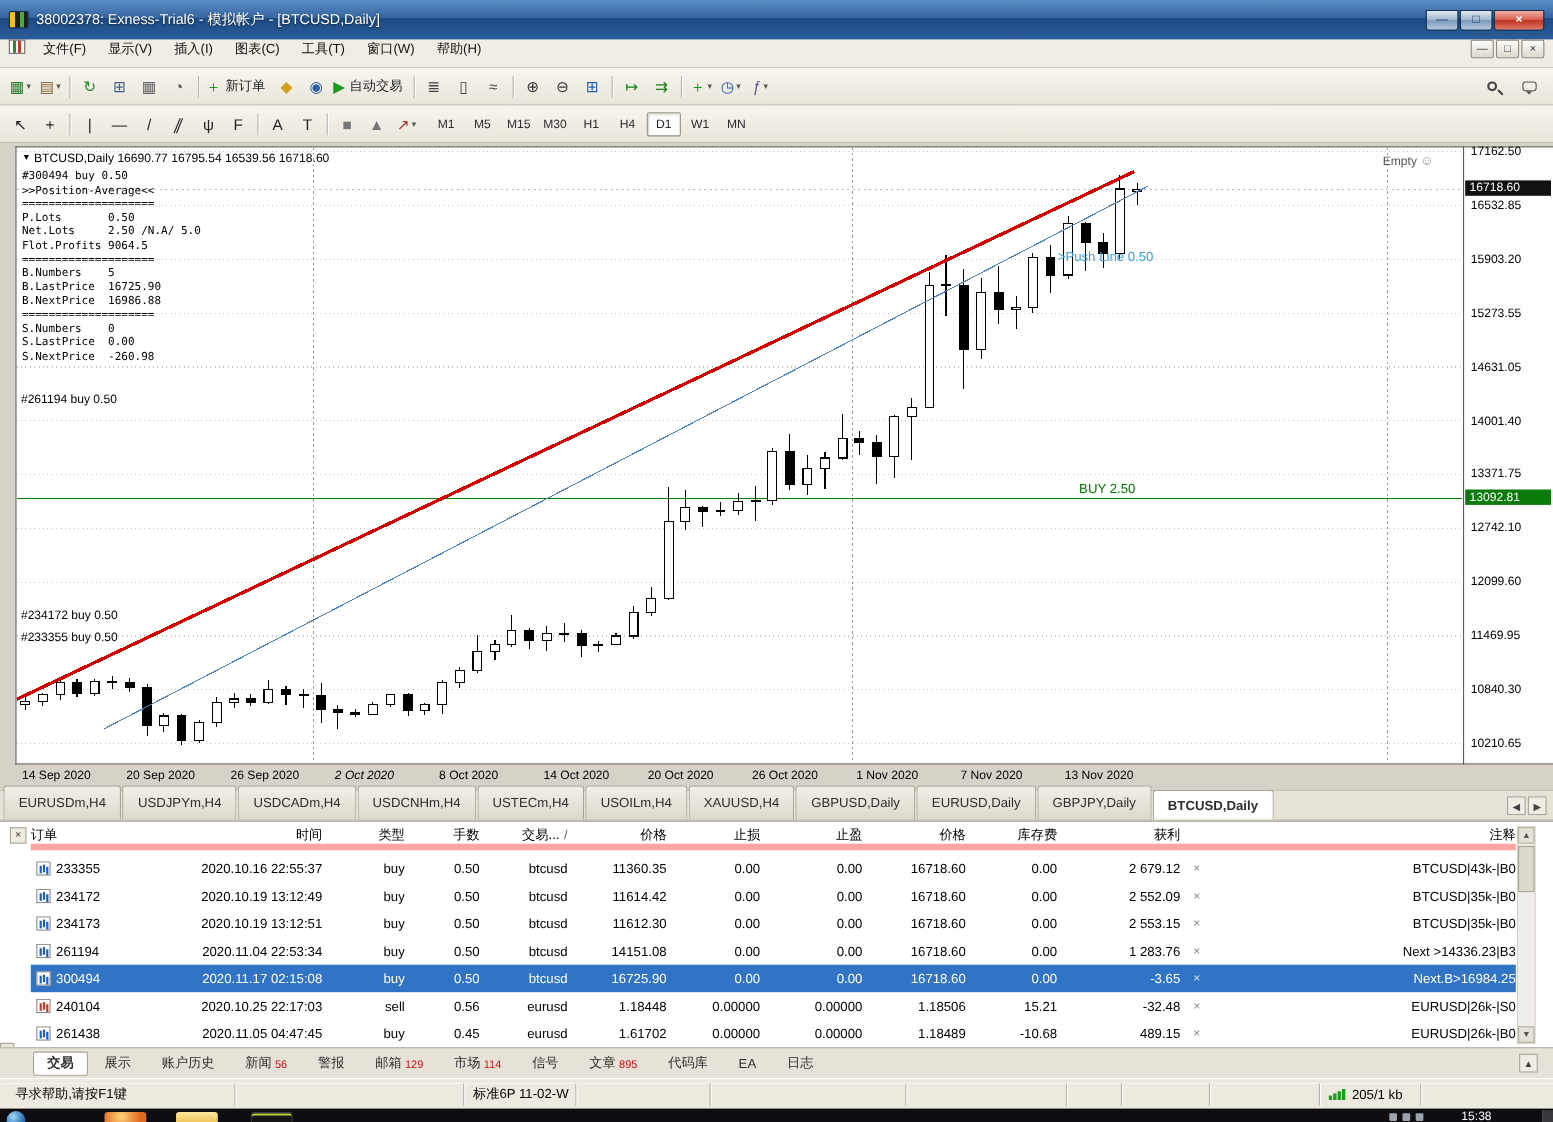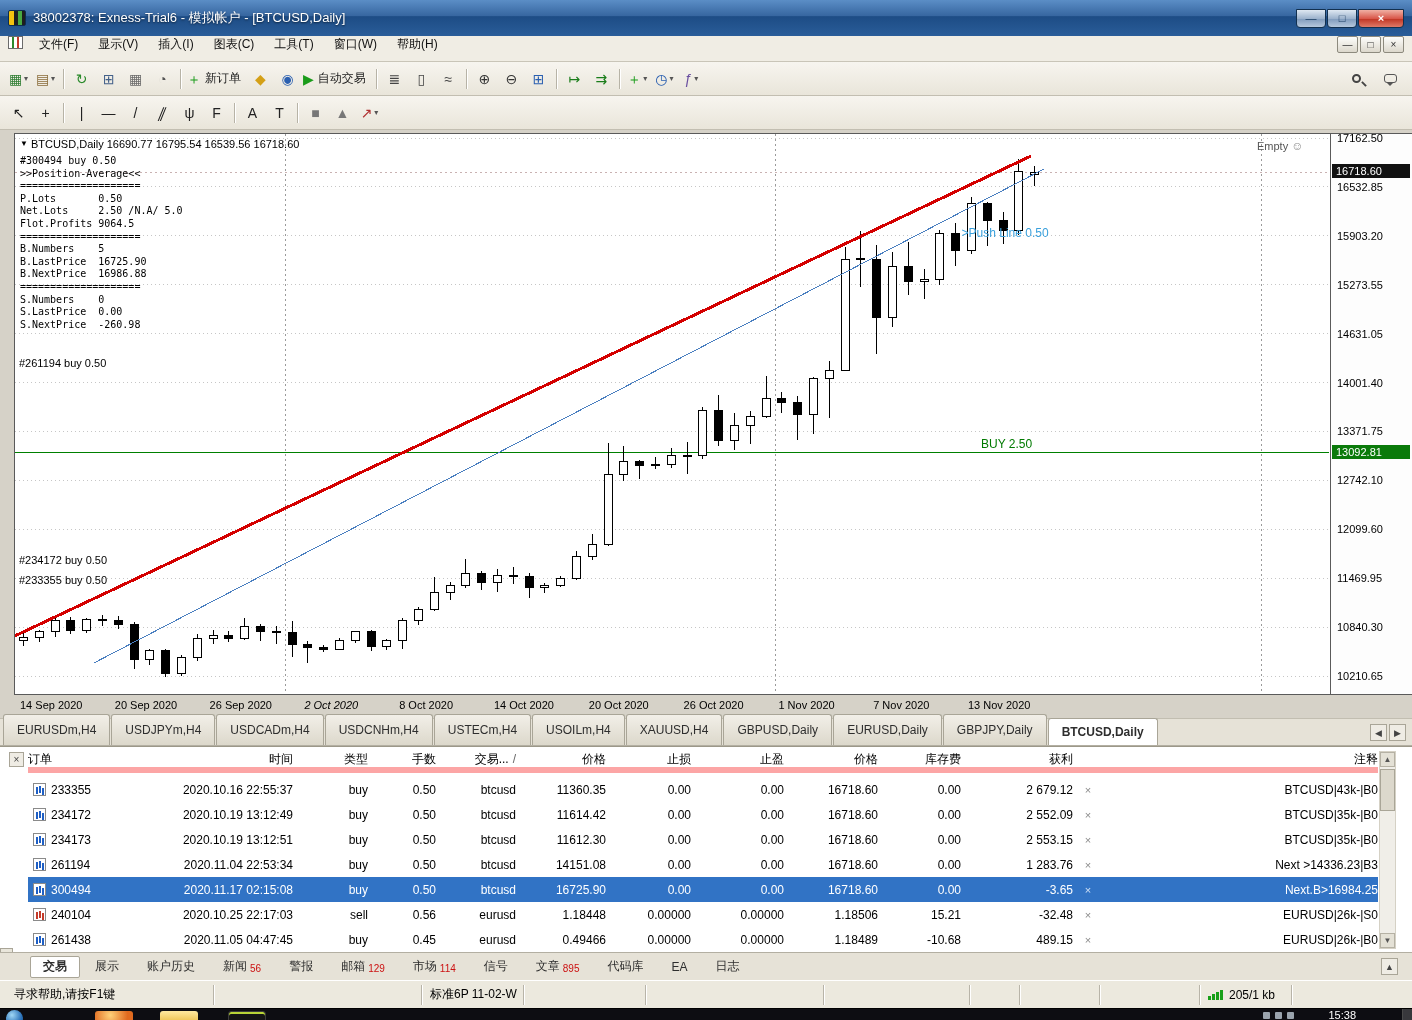--- a/index.html
+++ b/index.html
@@ -305,20 +305,31 @@
       <span class="tbtn">
         <span class="glyph" style="color: rgb(119, 119, 119);">■</span>
       </span>
       <span class="tbtn">
         <span class="glyph" style="color: rgb(119, 119, 119);">▲</span>
       </span>
       <span class="tbtn">
         <span class="glyph" style="color: rgb(176, 48, 48);">↗</span>
         <span class="caret">▾</span>
       </span>
+    </span>
+  <span class="tf-bar">
+      <div class="tf-btn">M1</div>
+      <div class="tf-btn">M5</div>
+      <div class="tf-btn">M15</div>
+      <div class="tf-btn">M30</div>
+      <div class="tf-btn">H1</div>
+      <div class="tf-btn">H4</div>
+      <div class="tf-btn active">D1</div>
+      <div class="tf-btn">W1</div>
+      <div class="tf-btn">MN</div>
     </span>
 </div>
 
 <div id="plot">
   <svg id="chart-svg" width="1314" height="560" shape-rendering="crispEdges">
       <line x1="0" y1="4" x2="1314" y2="4" stroke="#c6c6c6" stroke-width="1" stroke-dasharray="1,3"></line>
       <line x1="0" y1="52.90909090909091" x2="1314" y2="52.90909090909091" stroke="#c6c6c6" stroke-width="1" stroke-dasharray="1,3"></line>
       <line x1="0" y1="101.81818181818181" x2="1314" y2="101.81818181818181" stroke="#c6c6c6" stroke-width="1" stroke-dasharray="1,3"></line>
       <line x1="0" y1="150.72727272727272" x2="1314" y2="150.72727272727272" stroke="#c6c6c6" stroke-width="1" stroke-dasharray="1,3"></line>
       <line x1="0" y1="199.63636363636363" x2="1314" y2="199.63636363636363" stroke="#c6c6c6" stroke-width="1" stroke-dasharray="1,3"></line>
@@ -656,21 +667,21 @@
       </div>
       <div class="orow">
         <div class="c c-order">
           <span class="ord-icon buy"></span>
           <span>261438</span>
         </div>
         <div class="c c-time">2020.11.05 04:47:45</div>
         <div class="c c-type">buy</div>
         <div class="c c-lots">0.45</div>
         <div class="c c-symbol">eurusd</div>
-        <div class="c c-price">0.49466</div>
+        <div class="c c-price">1.61702</div>
         <div class="c c-sl">0.00000</div>
         <div class="c c-tp">0.00000</div>
         <div class="c c-price2">1.18489</div>
         <div class="c c-swap">-10.68</div>
         <div class="c c-profit">489.15</div>
         <div class="c c-close">×</div>
         <div class="c c-comment">EURUSD|26k-|B0</div>
       </div>
     </div>
   <div id="vscroll">

